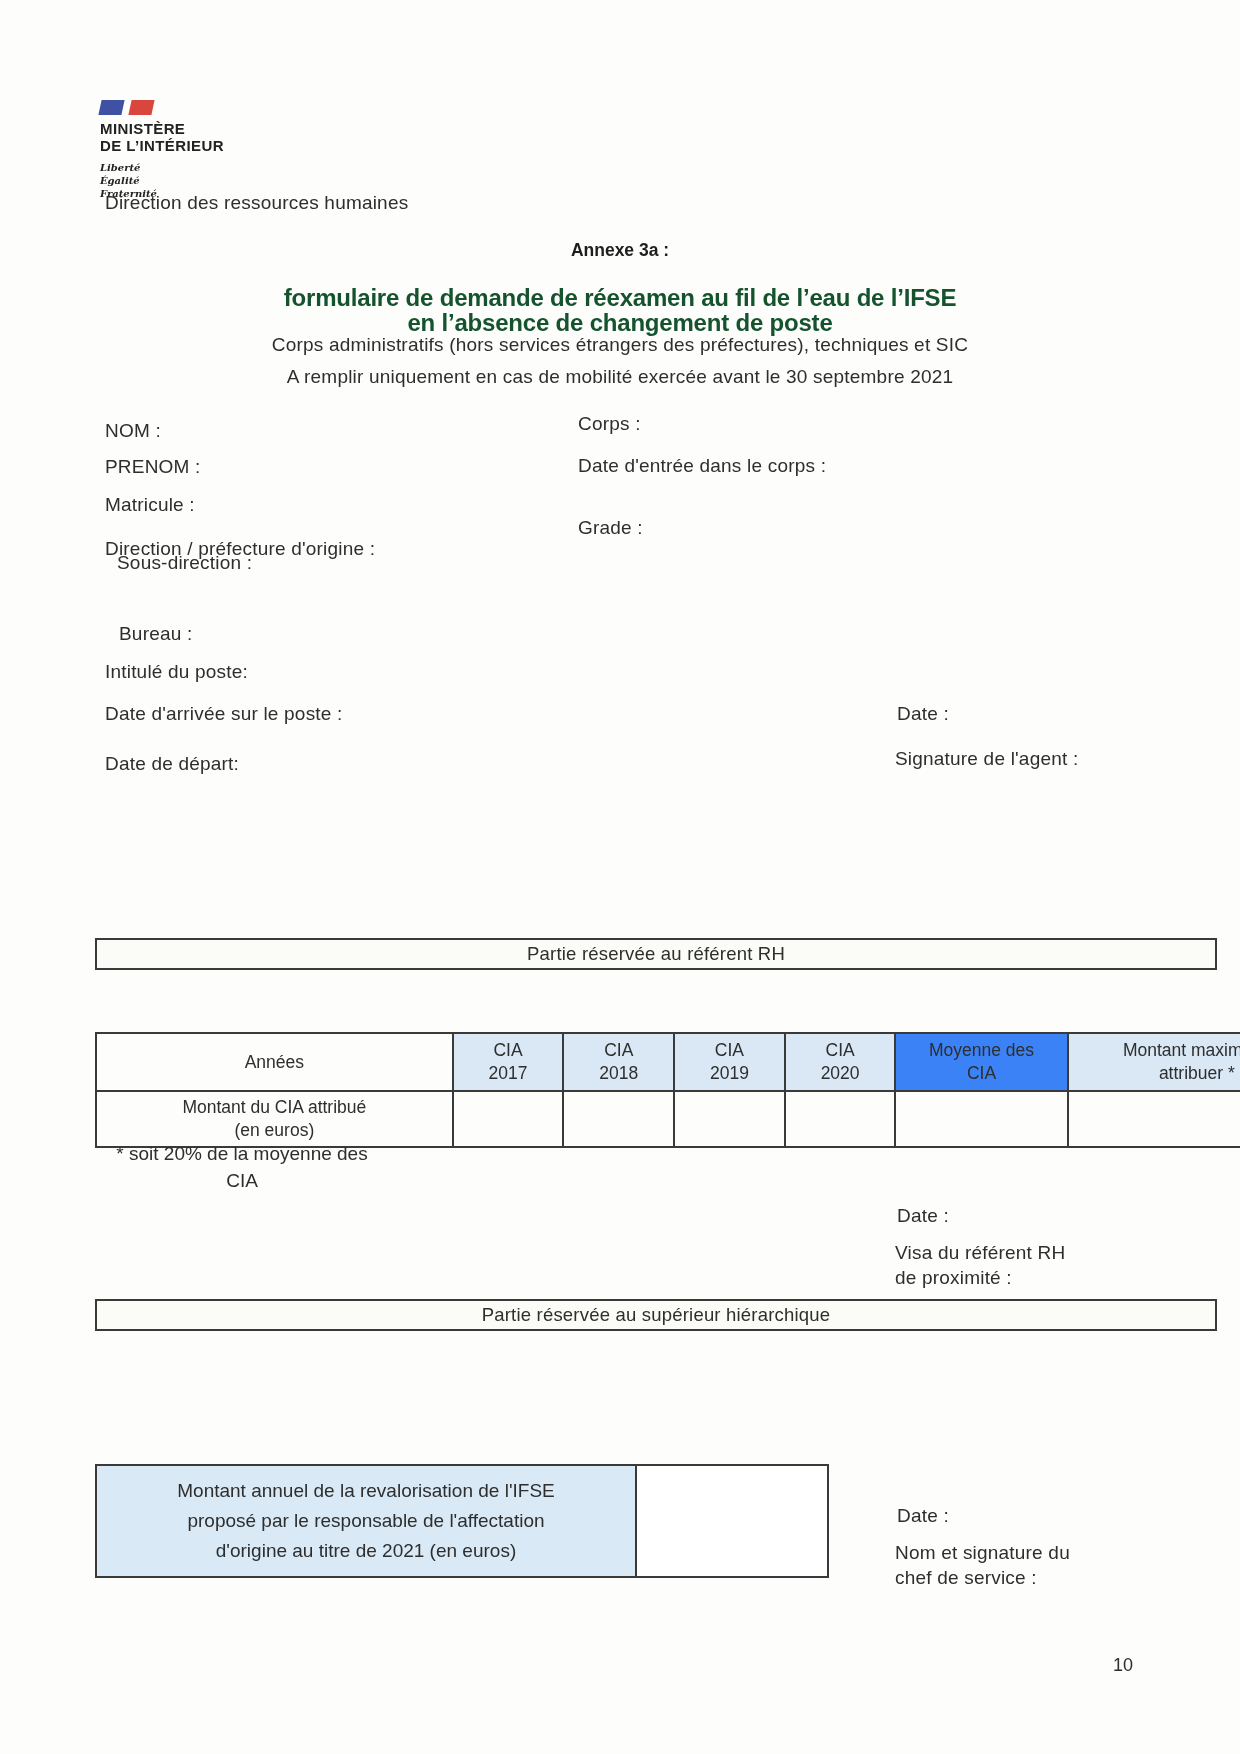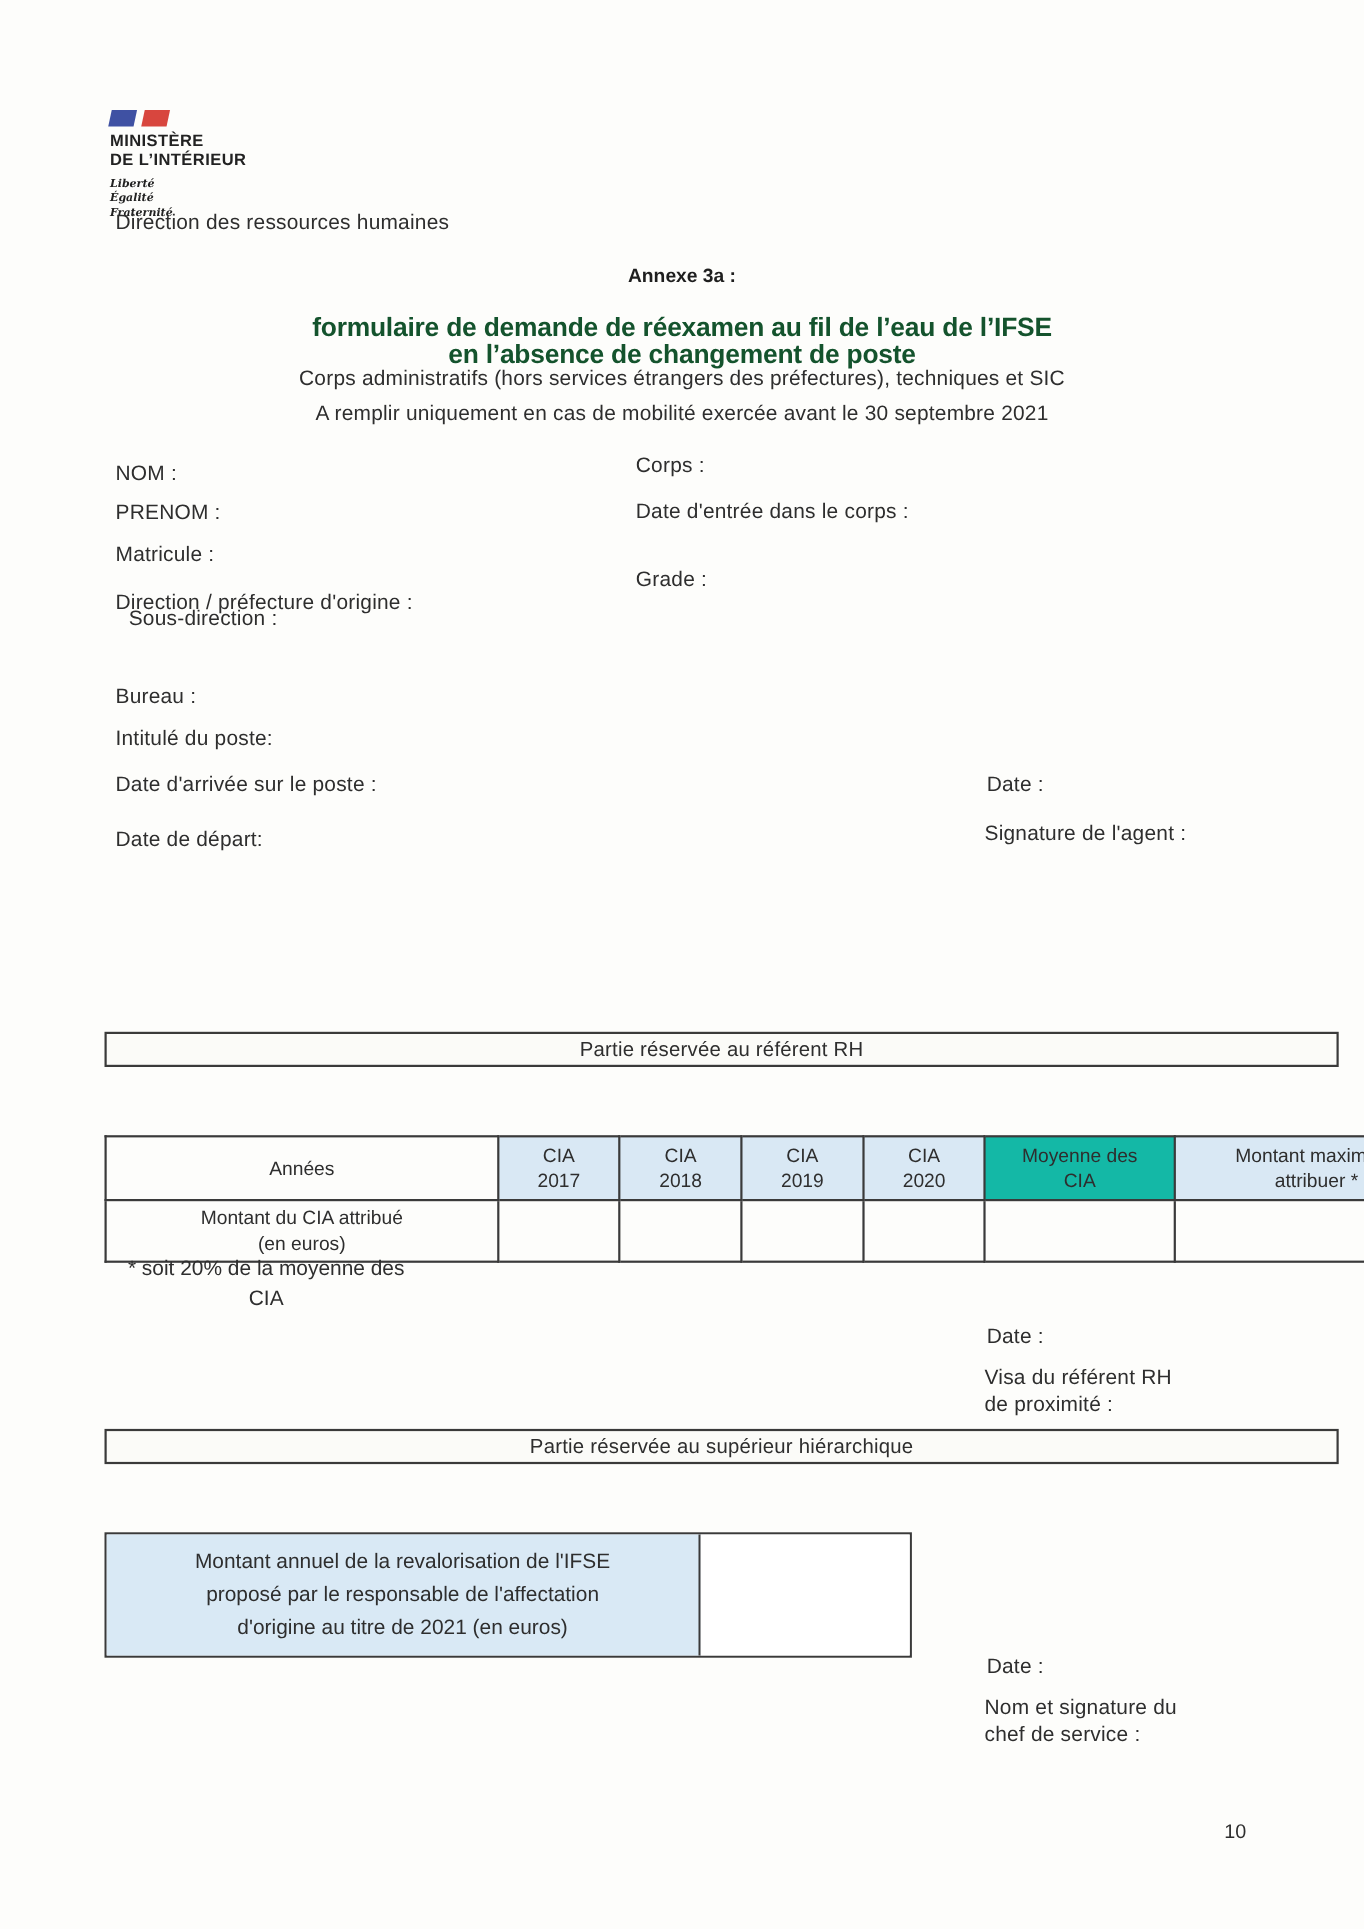--- a/index.html
+++ b/index.html
@@ -92,21 +92,21 @@
   <div class="abs center-line t-bold" style="top:284px;">formulaire de demande de réexamen au fil de l’eau de l’IFSE</div>
   <div class="abs center-line t-bold" style="top:309px;">en l’absence de changement de poste</div>
   <div class="abs center-line t-sub" style="top:334px;">Corps administratifs (hors services étrangers des préfectures), techniques et SIC</div>
   <div class="abs center-line t-sub" style="top:366px;">A remplir uniquement en cas de mobilité exercée avant le 30 septembre 2021</div>
 
   <div class="abs lbl" style="left:105px; top:420px;">NOM :</div>
   <div class="abs lbl" style="left:105px; top:456px;">PRENOM :</div>
   <div class="abs lbl" style="left:105px; top:494px;">Matricule :</div>
   <div class="abs lbl" style="left:105px; top:538px;">Direction / préfecture d'origine :</div>
   <div class="abs lbl" style="left:105px; top:552px;margin-left:12px;">Sous-direction :</div>
-  <div class="abs lbl" style="left:105px; top:623px;">Bureau :</div>
+  <div class="abs lbl" style="left:119px; top:623px;">Bureau :</div>
   <div class="abs lbl" style="left:105px; top:661px;">Intitulé du poste:</div>
   <div class="abs lbl" style="left:105px; top:703px;">Date d'arrivée sur le poste :</div>
   <div class="abs lbl" style="left:105px; top:753px;">Date de départ:</div>
 
   <div class="abs lbl" style="left:578px; top:413px;">Corps :</div>
   <div class="abs lbl" style="left:578px; top:455px;">Date d'entrée dans le corps :</div>
   <div class="abs lbl" style="left:578px; top:497px;margin-top:20px;">Grade :</div>
 
   <div class="abs lbl" style="left:897px; top:703px;">Date :</div>
   <div class="abs lbl" style="left:895px; top:748px;">Signature de l'agent :</div>
@@ -139,21 +139,21 @@
         <span class="cell-line">2018</span>
       </th>
       <th style="background-color: rgb(217, 232, 244);">
         <span class="cell-line">CIA</span>
         <span class="cell-line">2019</span>
       </th>
       <th style="background-color: rgb(217, 232, 244);">
         <span class="cell-line">CIA</span>
         <span class="cell-line">2020</span>
       </th>
-      <th style="background-color: #14b8a6;">
+      <th style="background-color: #3b82f6;">
         <span class="cell-line">Moyenne des</span>
         <span class="cell-line">CIA</span>
       </th>
       <th style="background-color: rgb(217, 232, 244);">
         <span class="cell-line">Montant maximal à</span>
         <span class="cell-line">attribuer *</span>
       </th>
     </tr>
     <tr class="drow">
       <td>
@@ -176,21 +176,21 @@
   </div>
 
   <div class="abs lbl" style="left:897px; top:1205px;">Date :</div>
   <div class="abs lbl" style="left:895px; top:1242px;">Visa du référent RH</div>
   <div class="abs lbl" style="left:895px; top:1267px;">de proximité :</div>
 
   <div class="abs banner" style="top:1299px;">
     <span>Partie réservée au supérieur hiérarchique</span>
   </div>
 
-  <div class="abs ifse-box" style="top:1393px;">
+  <div class="abs ifse-box" style="top:1464px;">
     <div class="ifse-label" style="background-color: rgb(217, 233, 245);">
       <span class="cell-line">Montant annuel de la revalorisation de l'IFSE</span>
       <span class="cell-line">proposé par le responsable de l'affectation</span>
       <span class="cell-line">d'origine au titre de 2021 (en euros)</span>
     </div>
     <div class="ifse-value"></div>
   </div>
 
   <div class="abs lbl" style="left:897px; top:1505px;">Date :</div>
   <div class="abs lbl" style="left:895px; top:1542px;">Nom et signature du</div>

